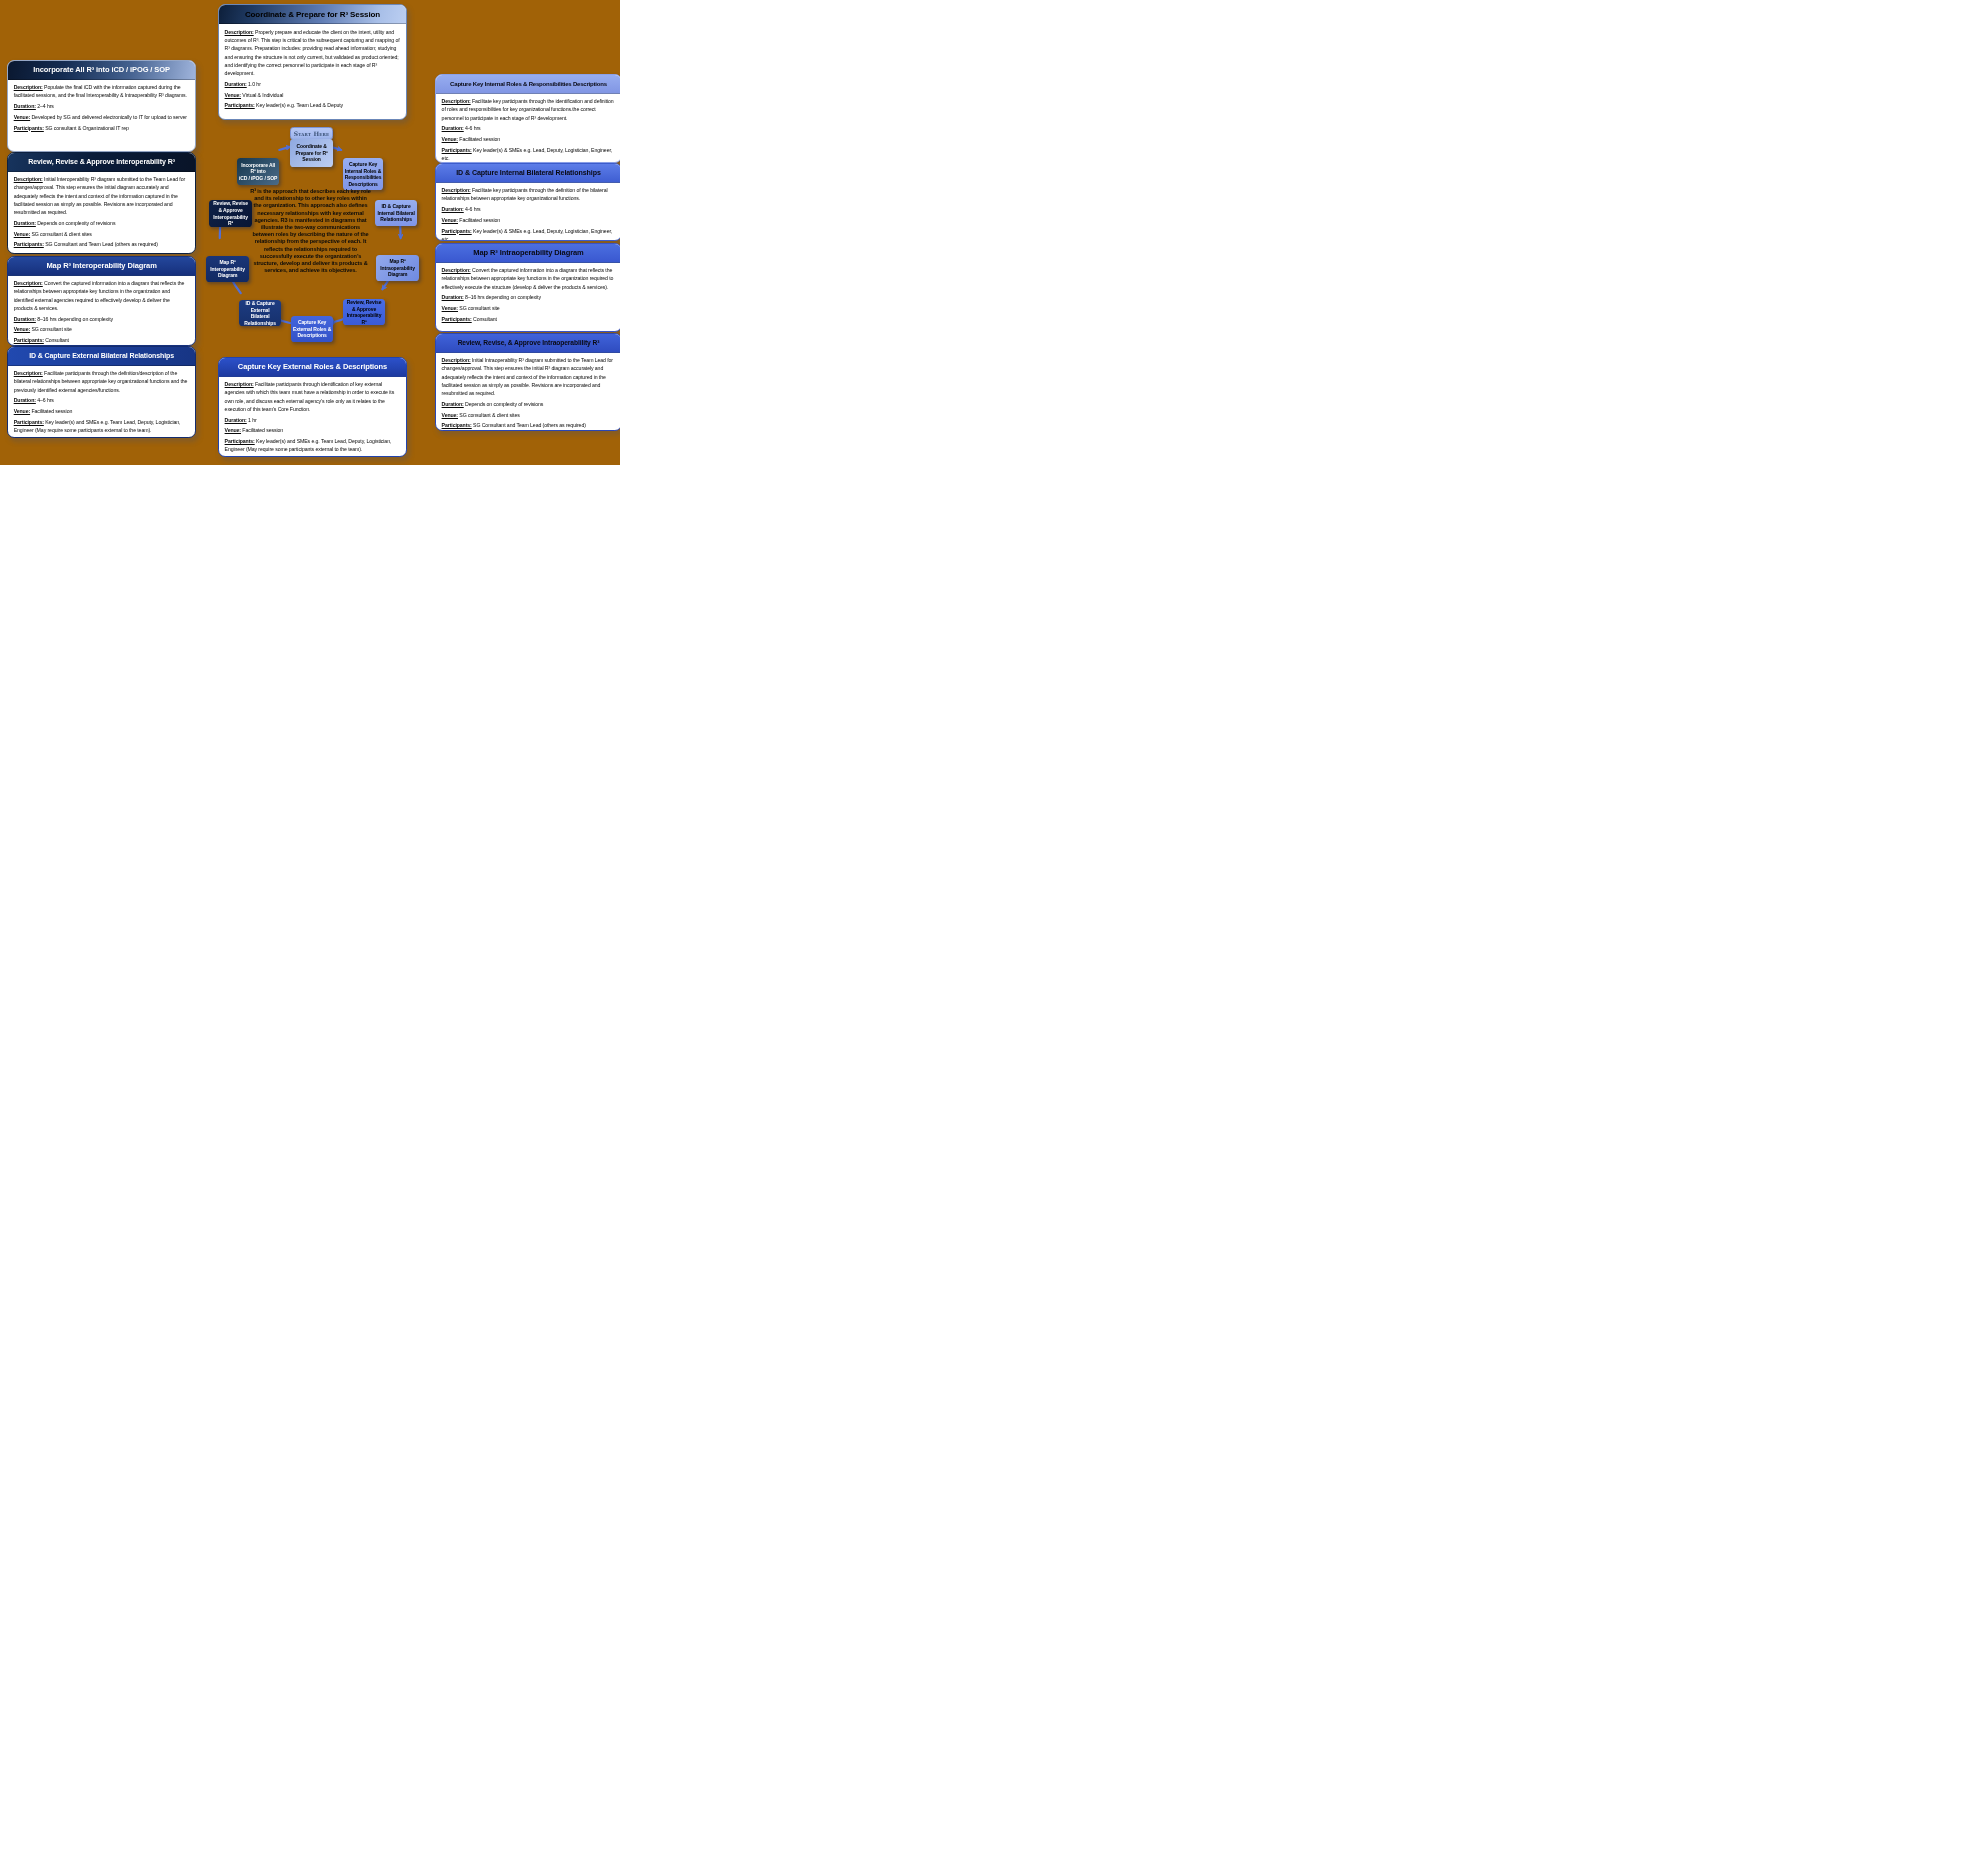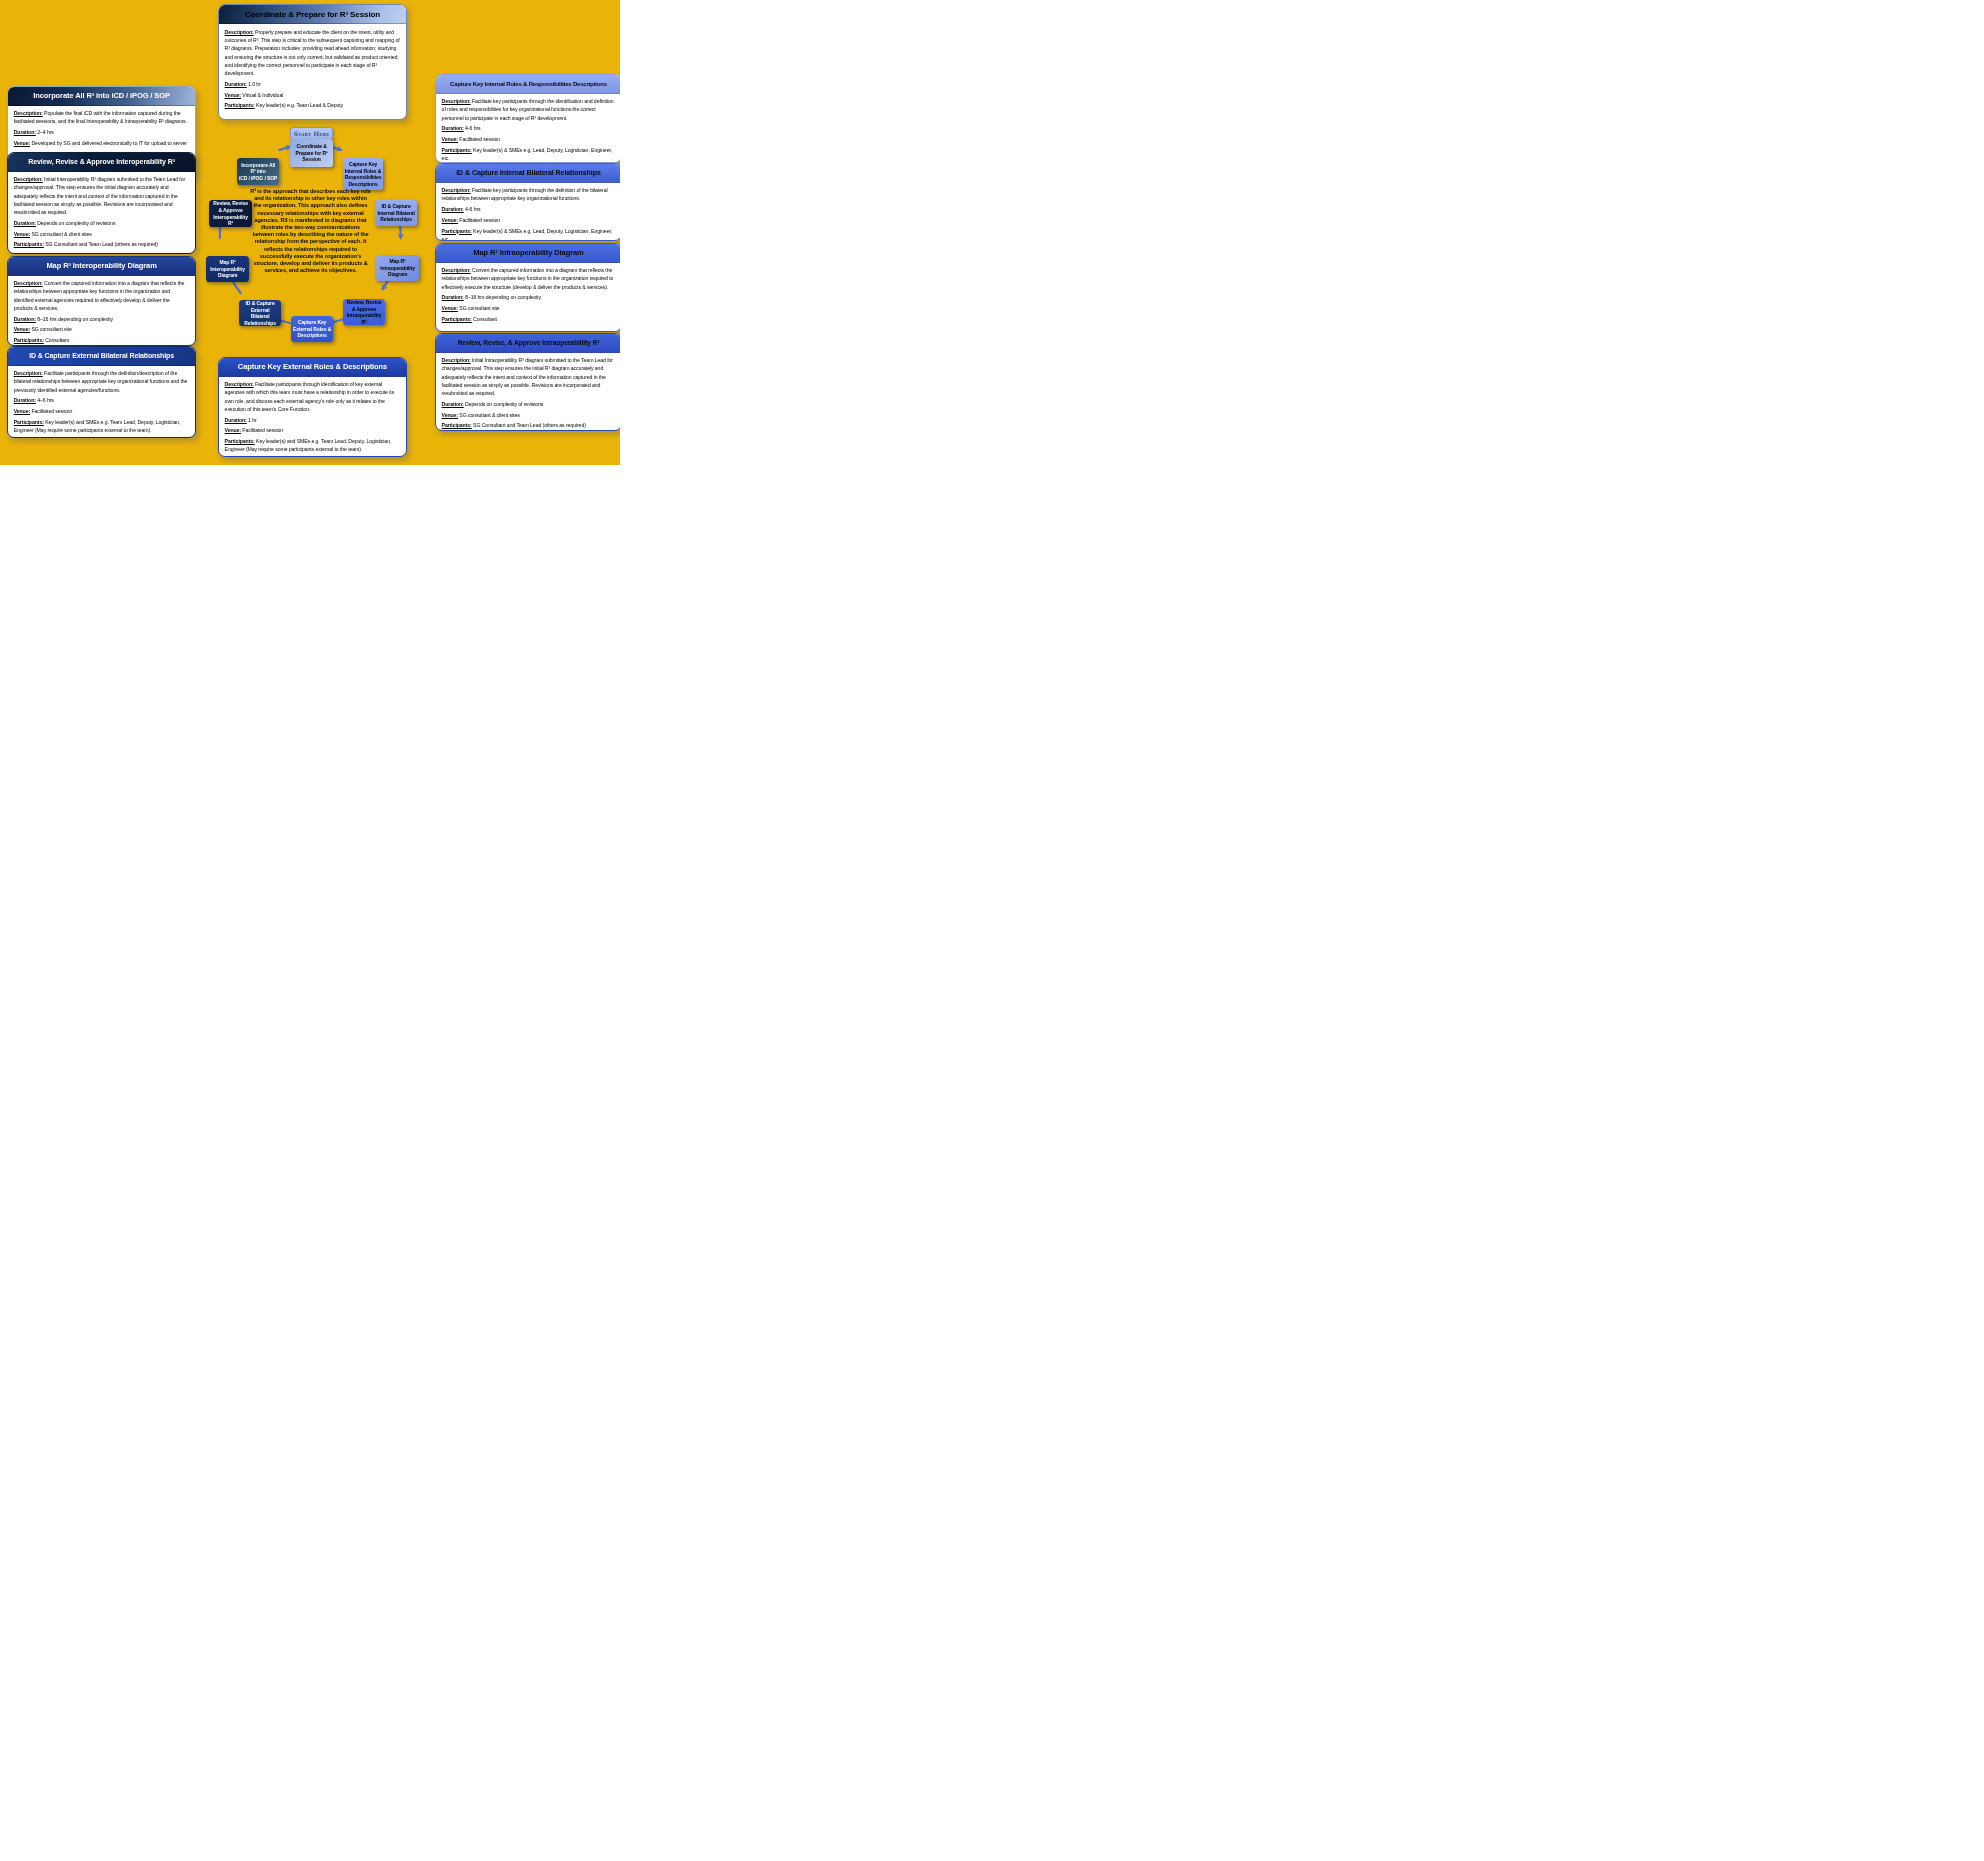--- a/index.html
+++ b/index.html
@@ -1,30 +1,30 @@
 <!DOCTYPE html>
 <html style="font-size:6.4px"><head>
 <meta charset="utf-8">
 <style>
   html,body{margin:0;padding:0;background:#fff;}
-  .stage{position:relative;width:620px;height:465px;background:#eab308;overflow:hidden;
+  .stage{position:relative;width:620px;height:465px;background:#a16207;overflow:hidden;
          font-family:"Liberation Sans",sans-serif;}
 
   
   .panel{position:absolute;border-radius:7.1px;background:#fff;overflow:hidden;
          border:1.2px solid #2a46b4;box-shadow:2.8px 3.6px 5.6px rgba(70,80,105,.30);}
   .ph{height:17.5px;display:flex;align-items:center;justify-content:center;text-align:center;
       font-weight:bold;letter-spacing:-0.1px;border-bottom:0.4px solid rgba(0,0,0,.25);}
   .pb{padding:3.6px 5.6px 2.4px 5.6px;font-size:5.2px;line-height:1.6;color:#0a0a0a;letter-spacing:-0.1px;}
   .pb p{margin:0 0 2.4px 0;}
   .lbl{font-weight:bold;text-decoration:underline;}
 
   .p-top{left:218px;top:4px;width:187px;height:114px;border-color:#6b87b8;}
   .p-top .ph{background:linear-gradient(105deg,#0d1f3a 0%,#1f3a63 18%,#5f7cb4 55%,#a8bfe8 85%,#bccff2 100%);color:#000;font-size:8px;height:18px;}
-  .p-l1{left:7.1px;top:60px;width:187px;height:90px;border-color:#96a7c6;margin-top:26px;}
+  .p-l1{left:7.1px;top:60px;width:187px;height:90px;border-color:#96a7c6;}
   .p-l1 .ph{background:linear-gradient(100deg,#0a1830 0%,#142c52 30%,#44618f 65%,#9fb4dc 100%);color:#fff;font-size:7.5px;}
   .p-l2{left:7.1px;top:152px;width:187px;height:100px;border-color:#0c2040;}
   .p-l2 .ph{background:linear-gradient(100deg,#17345e 0%,#0a1c3a 45%,#091428 100%);color:#fff;font-size:7.1px;}
   .p-l3{left:7.1px;top:256px;width:187px;height:88px;border-color:#16327e;}
   .p-l3 .ph{background:linear-gradient(180deg,#24479c 0%,#16307c 100%);color:#fff;font-size:7.5px;}
   .p-l4{left:7.1px;top:346px;width:187px;height:90px;border-color:#142c6e;}
   .p-l4 .ph{background:linear-gradient(100deg,#2149b0 0%,#173584 100%);color:#fff;font-size:7px;}
   .p-r1{left:435px;top:74px;width:185px;height:87px;border-color:#8aa0ea;}
   .p-r1 .ph{background:linear-gradient(180deg,#97adf0 0%,#8196e4 100%);color:#0a0a14;font-size:6px;letter-spacing:-0.2px;}
   .p-r2{left:435px;top:163px;width:185px;height:76px;border-color:#3c5ccc;}

